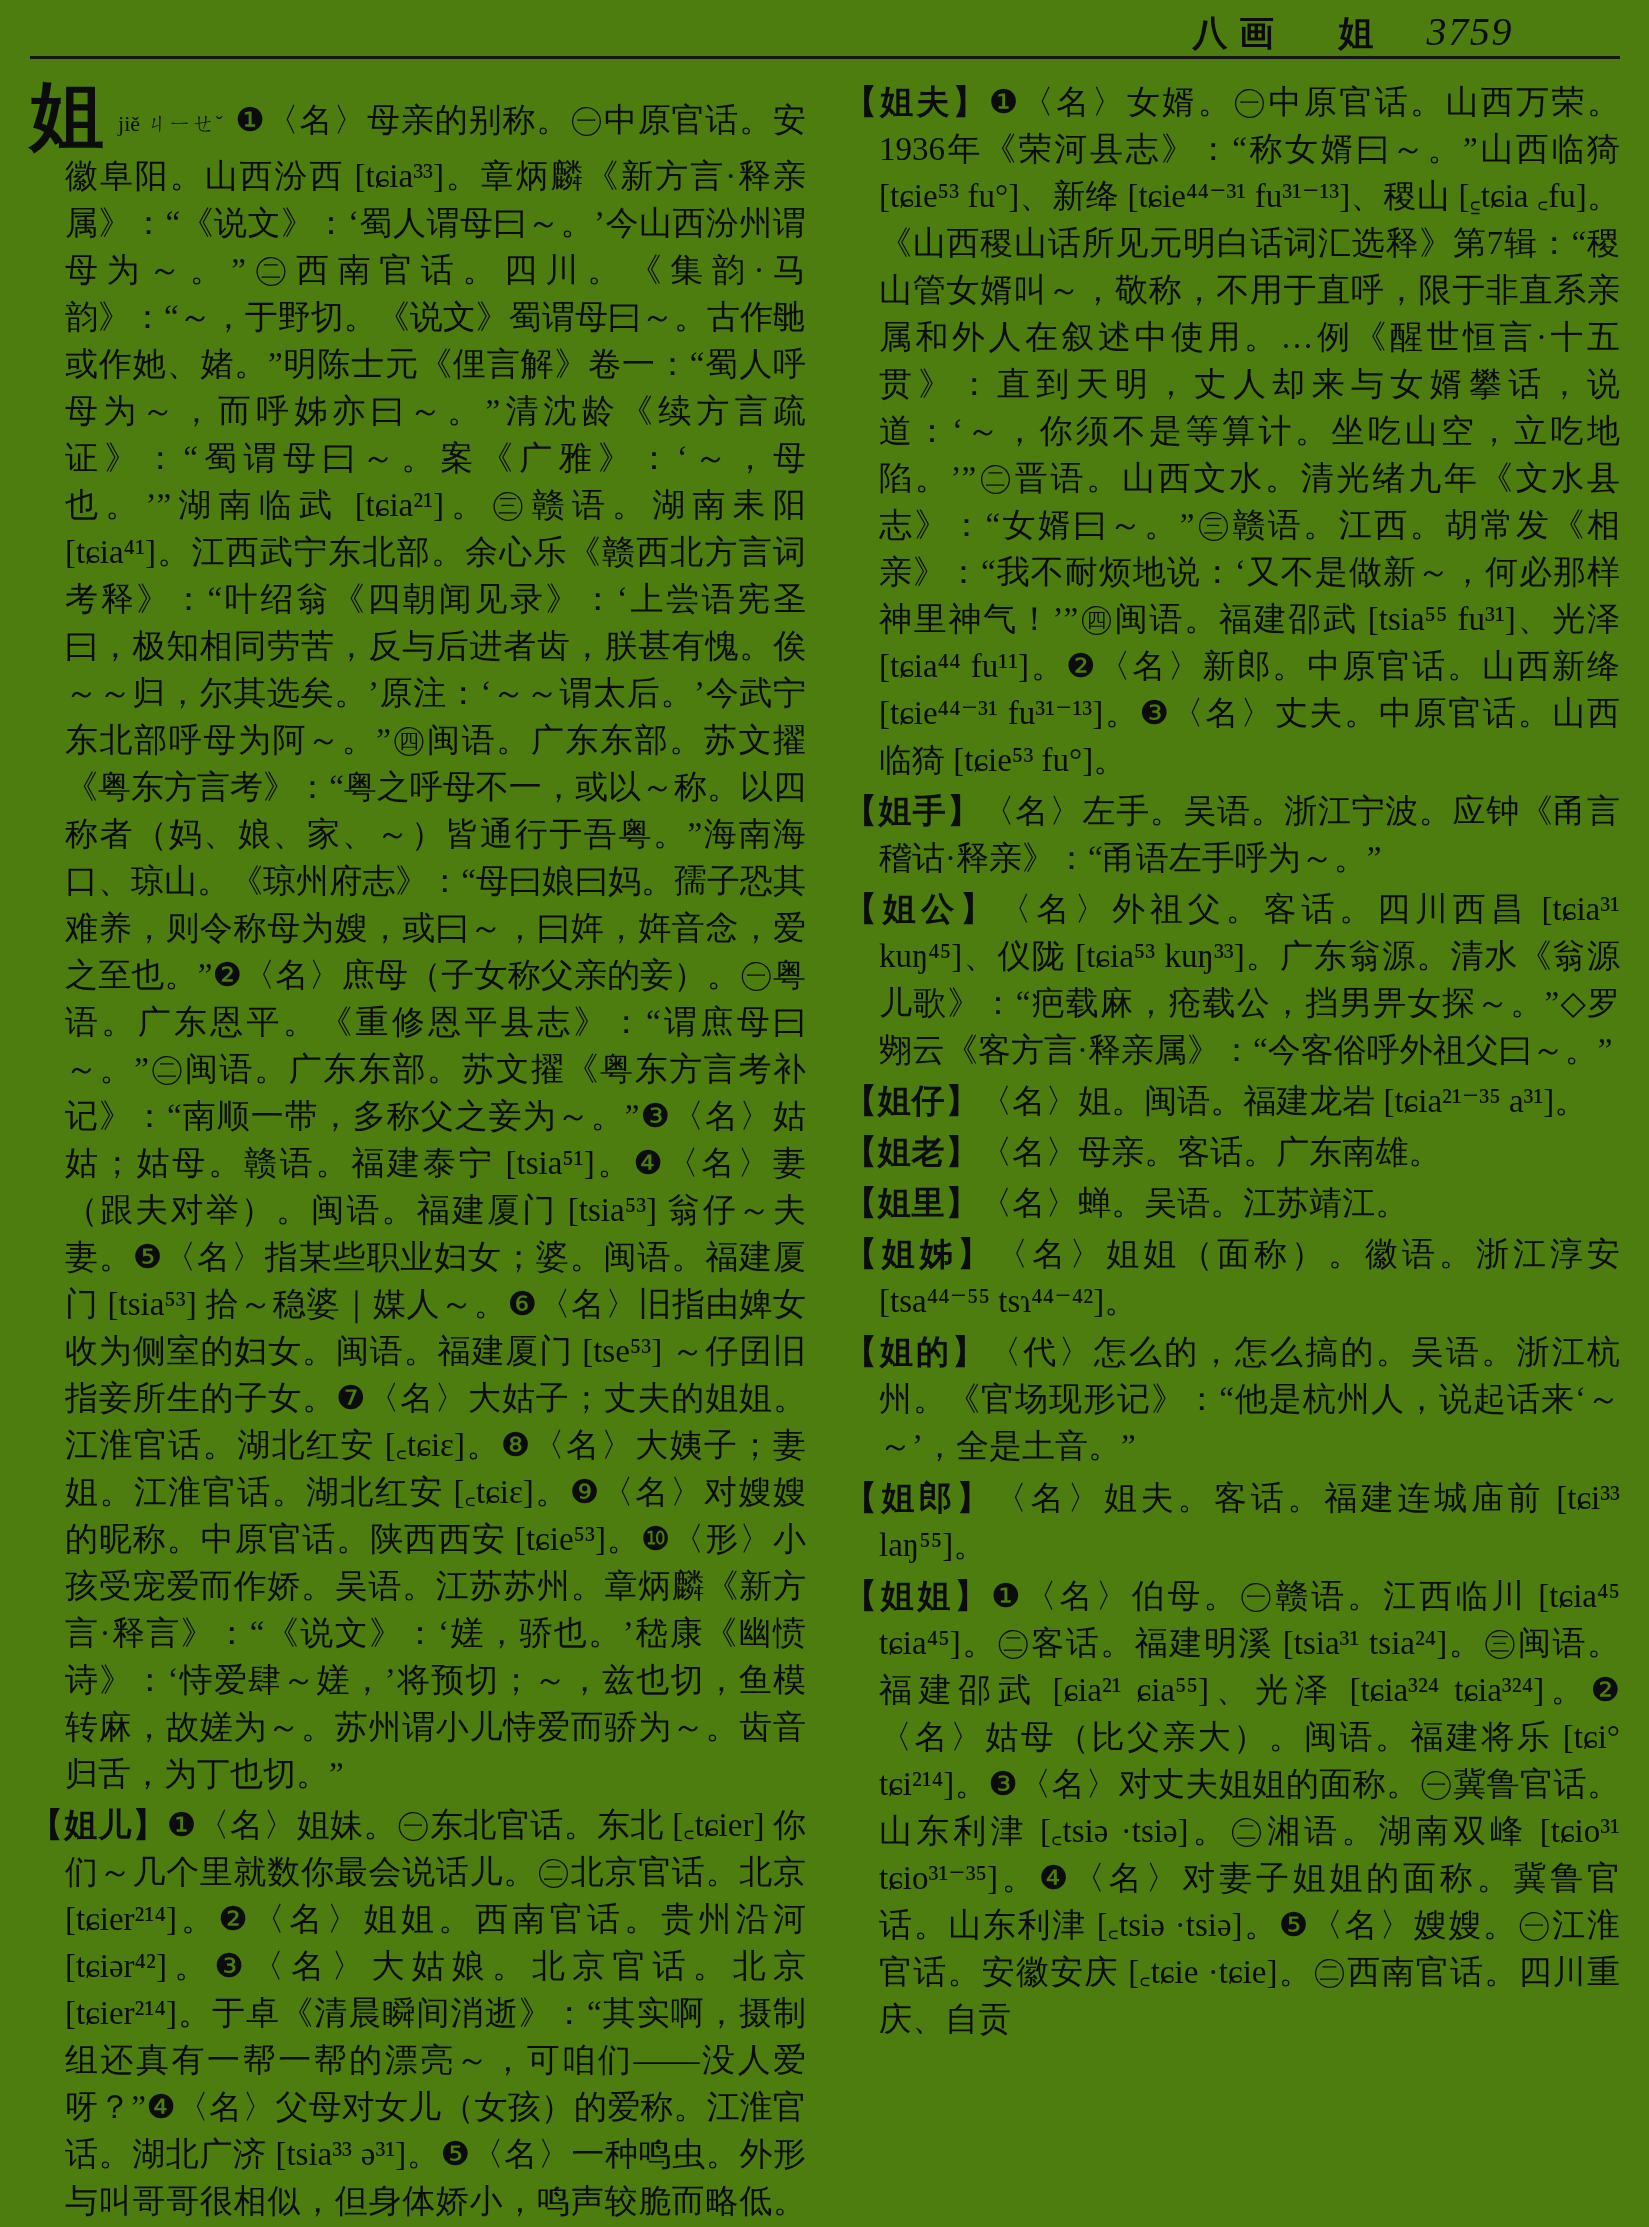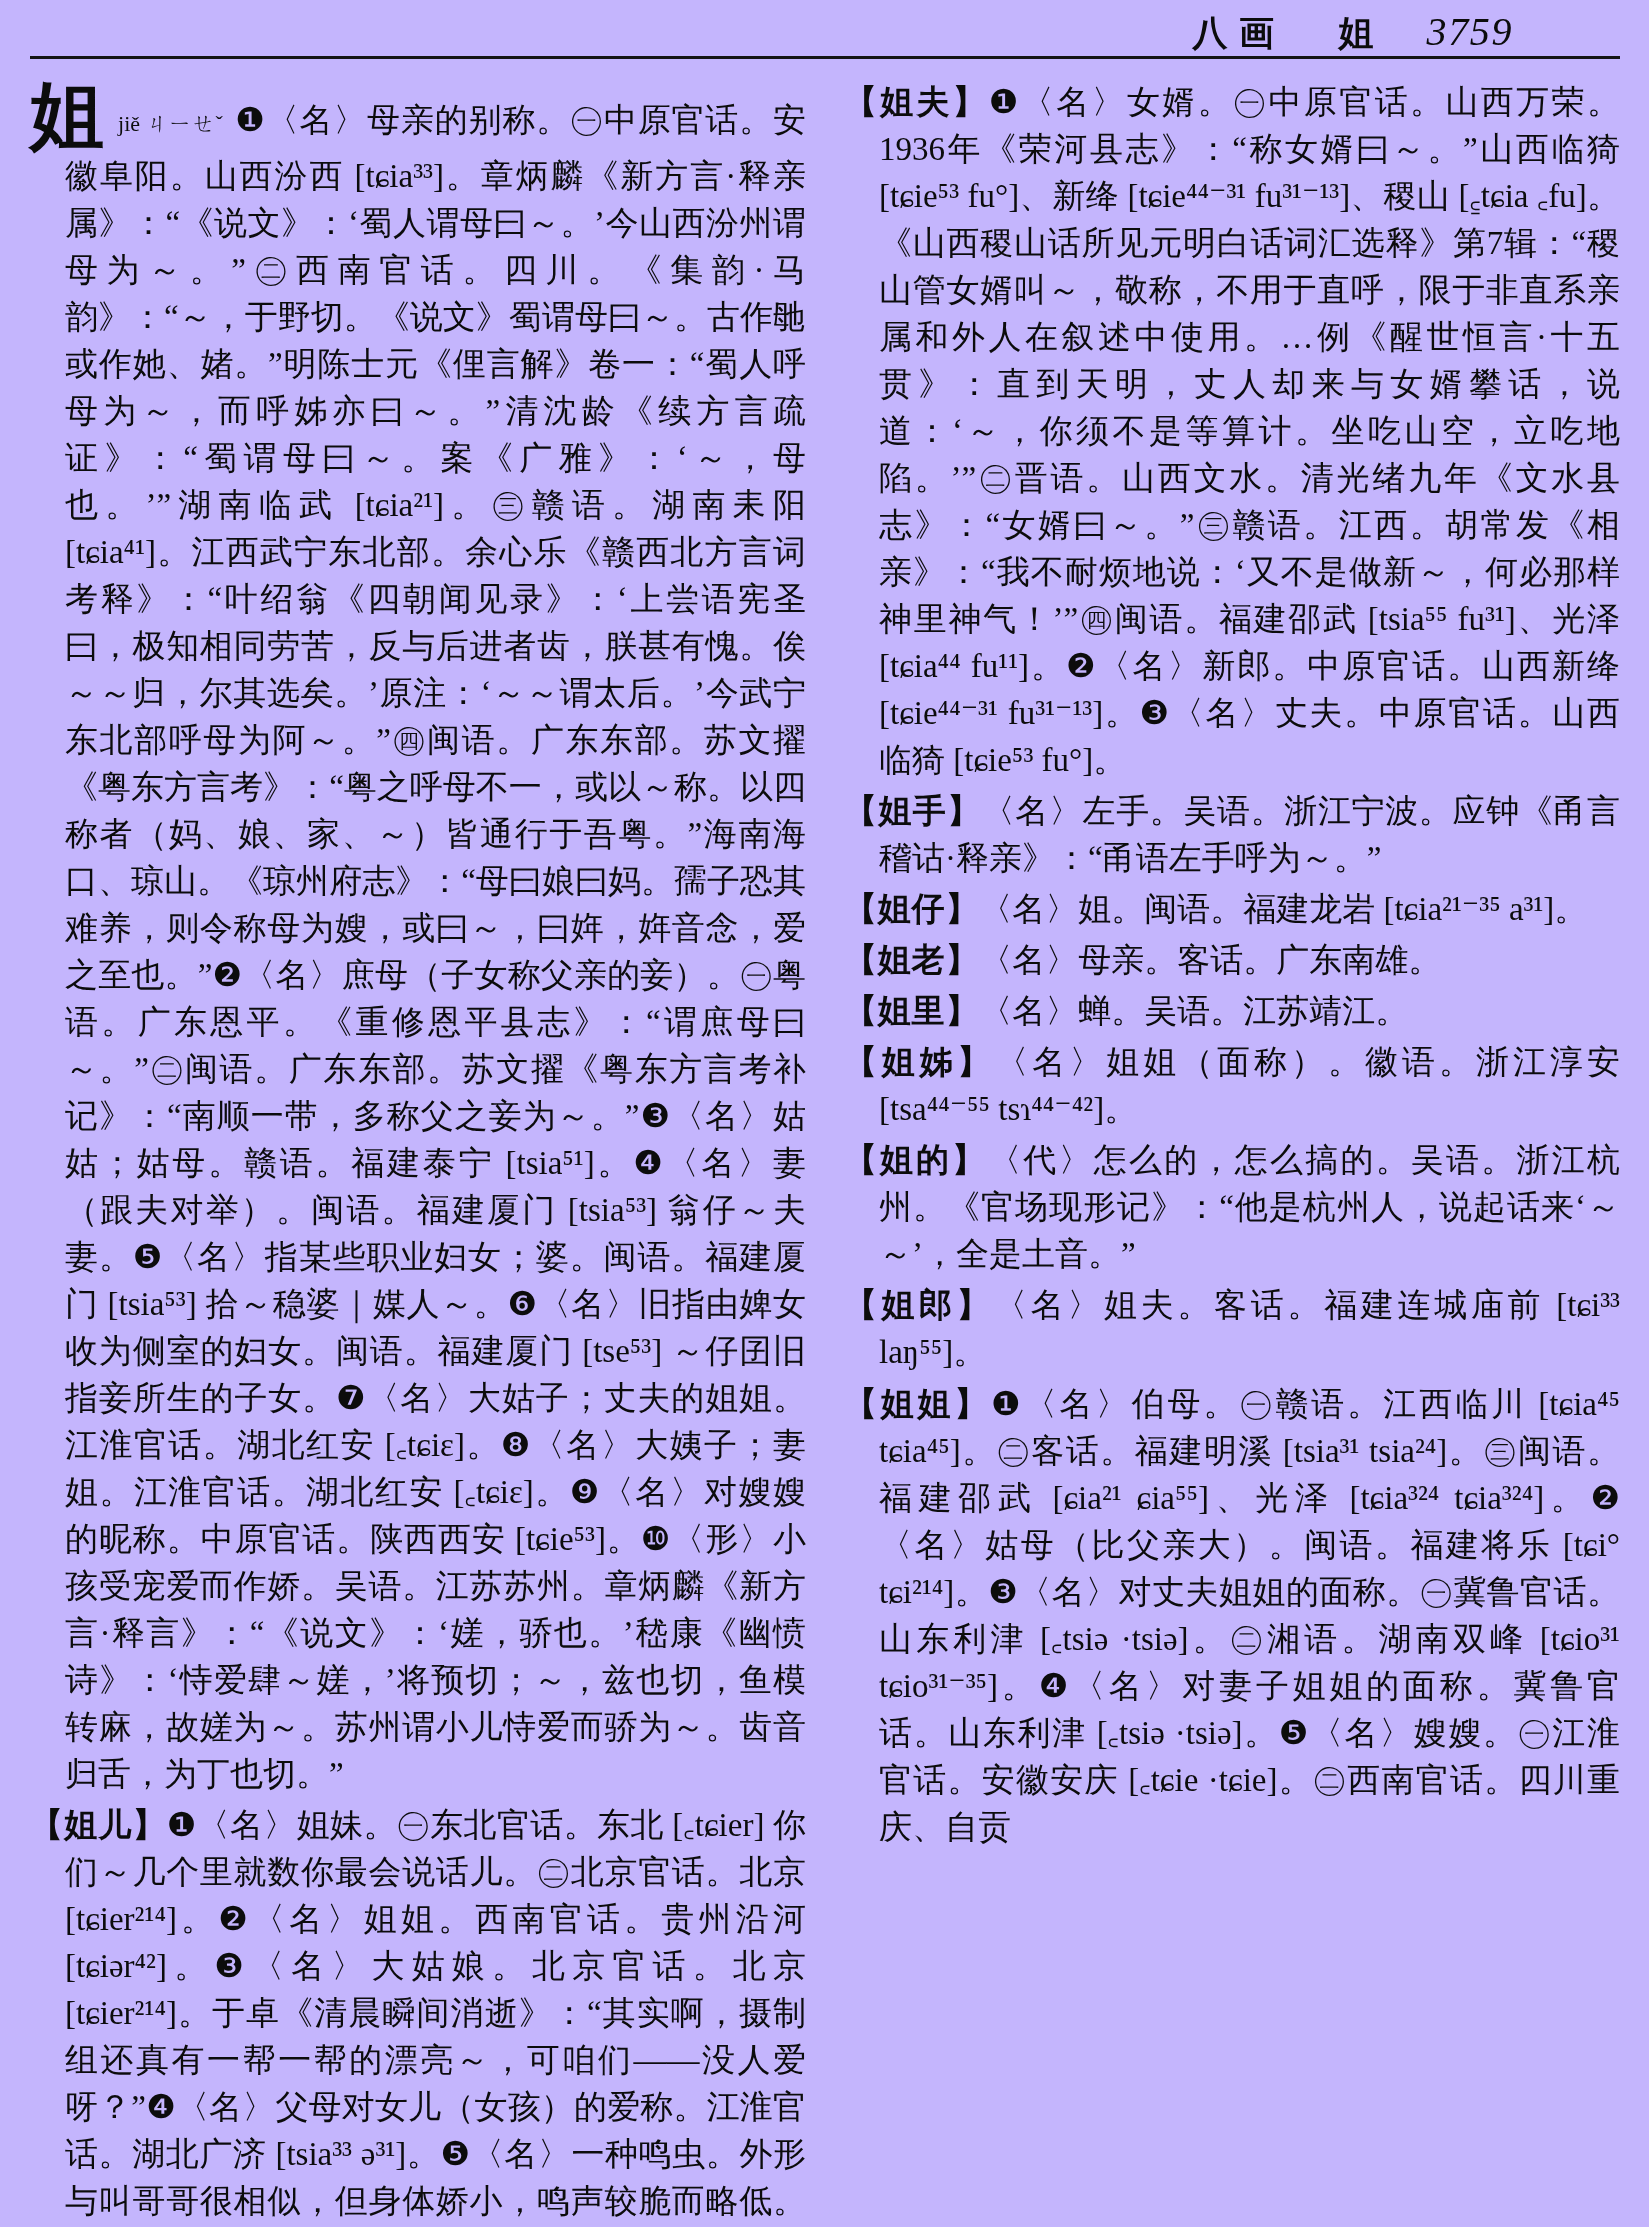--- a/index.html
+++ b/index.html
@@ -1,19 +1,19 @@
 <!DOCTYPE html>
 <html style="font-size:13.2px"><head>
 <meta charset="utf-8">
 <style>
   html,body{margin:0;padding:0;background:#d8d8d4;}
   .page{
     position:relative;
     width:1650px;height:2227px;
-    background:#c4b5fd;
+    background:#4d7c0f;
     color:#0c0c0c;
     font-family:"Liberation Serif","DejaVu Serif",serif;
     box-sizing:border-box;
     padding:8.2px 30px 0 30px;
     overflow:hidden;
   }
   .page-header{
     display:flex;
     justify-content:flex-end;
     align-items:baseline;
@@ -82,20 +82,21 @@
 
     </div>
 
     <div class="col">
 
 
       <p class="entry"><span class="hw">【姐夫】</span><span class="body-text">❶〈名〉女婿。㊀中原官话。山西万荣。1936年《荣河县志》：“称女婿曰～。”山西临猗 [tɕie⁵³ fu°]、新绛 [tɕie⁴⁴⁻³¹ fu³¹⁻¹³]、稷山 [꜁tɕia ꜀fu]。《山西稷山话所见元明白话词汇选释》第7辑：“稷山管女婿叫～，敬称，不用于直呼，限于非直系亲属和外人在叙述中使用。…例《醒世恒言·十五贯》：直到天明，丈人却来与女婿攀话，说道：‘～，你须不是等算计。坐吃山空，立吃地陷。’”㊁晋语。山西文水。清光绪九年《文水县志》：“女婿曰～。”㊂赣语。江西。胡常发《相亲》：“我不耐烦地说：‘又不是做新～，何必那样神里神气！’”㊃闽语。福建邵武 [tsia⁵⁵ fu³¹]、光泽 [tɕia⁴⁴ fu¹¹]。❷〈名〉新郎。中原官话。山西新绛 [tɕie⁴⁴⁻³¹ fu³¹⁻¹³]。❸〈名〉丈夫。中原官话。山西临猗 [tɕie⁵³ fu°]。</span></p>
 
       <p class="entry"><span class="hw">【姐手】</span><span class="body-text">〈名〉左手。吴语。浙江宁波。应钟《甬言稽诂·释亲》：“甬语左手呼为～。”</span></p>
 
+      <p class="entry"><span class="hw">【姐公】</span><span class="body-text">〈名〉外祖父。客话。四川西昌 [tɕia³¹ kuŋ⁴⁵]、仪陇 [tɕia⁵³ kuŋ³³]。广东翁源。清水《翁源儿歌》：“疤载麻，疮载公，挡男畀女探～。”◇罗翙云《客方言·释亲属》：“今客俗呼外祖父曰～。”</span></p>
 
       <p class="entry"><span class="hw">【姐仔】</span><span class="body-text">〈名〉姐。闽语。福建龙岩 [tɕia²¹⁻³⁵ a³¹]。</span></p>
 
 
       <p class="entry"><span class="hw">【姐老】</span><span class="body-text">〈名〉母亲。客话。广东南雄。</span></p>
 
 
       <p class="entry"><span class="hw">【姐里】</span><span class="body-text">〈名〉蝉。吴语。江苏靖江。</span></p>
 
       <p class="entry"><span class="hw">【姐姊】</span><span class="body-text">〈名〉姐姐（面称）。徽语。浙江淳安 [tsa⁴⁴⁻⁵⁵ tsɿ⁴⁴⁻⁴²]。</span></p>

